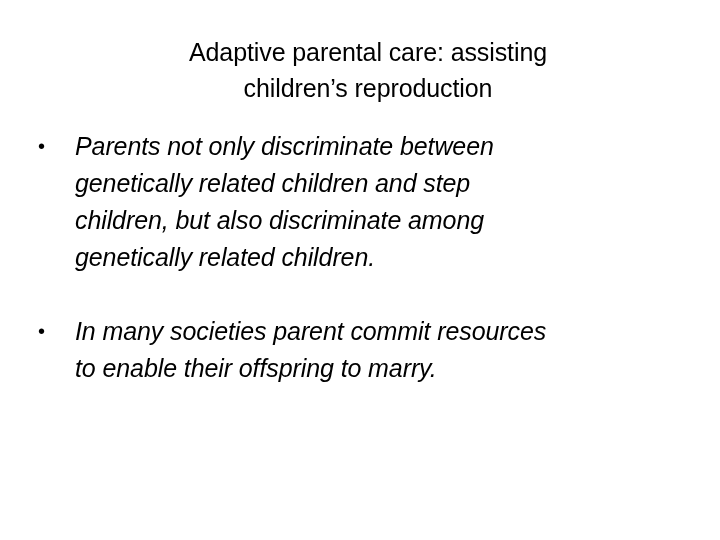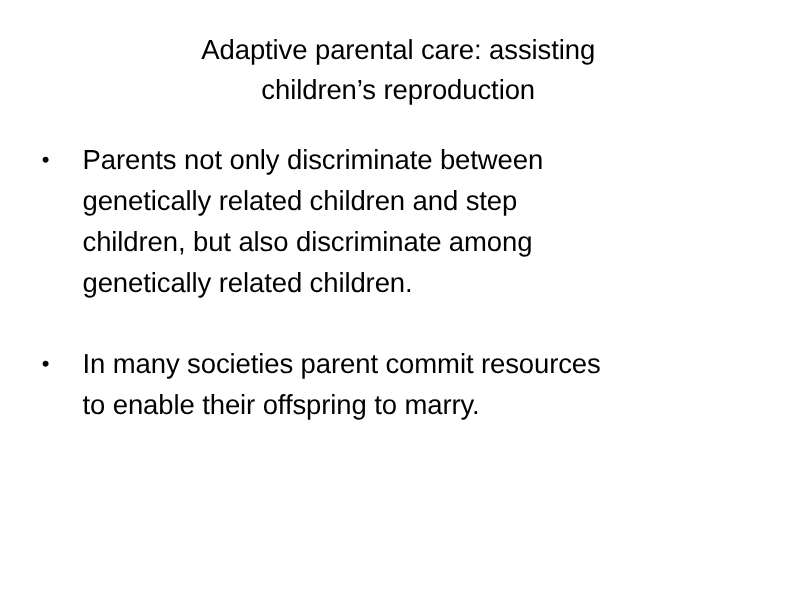--- a/index.html
+++ b/index.html
@@ -29,21 +29,21 @@
     left: 60px;
     top: 26px;
     width: 600px;
     text-align: center;
     font-size: 25px;
     line-height: 36px;
     font-weight: normal;
     letter-spacing: -0.1px;
     color: #000000;
     white-space: pre-line;
-    margin: 2px;
+    margin: 8px;
   }
 
   
   .slide-body {
     position: absolute;
     left: 30px;
     top: 128px;
     width: 665px;
   }
 
@@ -67,20 +67,21 @@
     text-align: left;
     padding-left: 8px;
     font-size: 20px;
     line-height: 37px;
     box-sizing: border-box;
   }
 
   .bullet-text {
     flex: 1 1 auto;
     white-space: pre-line;
+    font-style: italic;
   }
 </style>
 </head>
 <body>
 
 <div class="slide">
 
   <h1 class="slide-title">Adaptive parental care: assisting
 children’s reproduction</h1>
 

